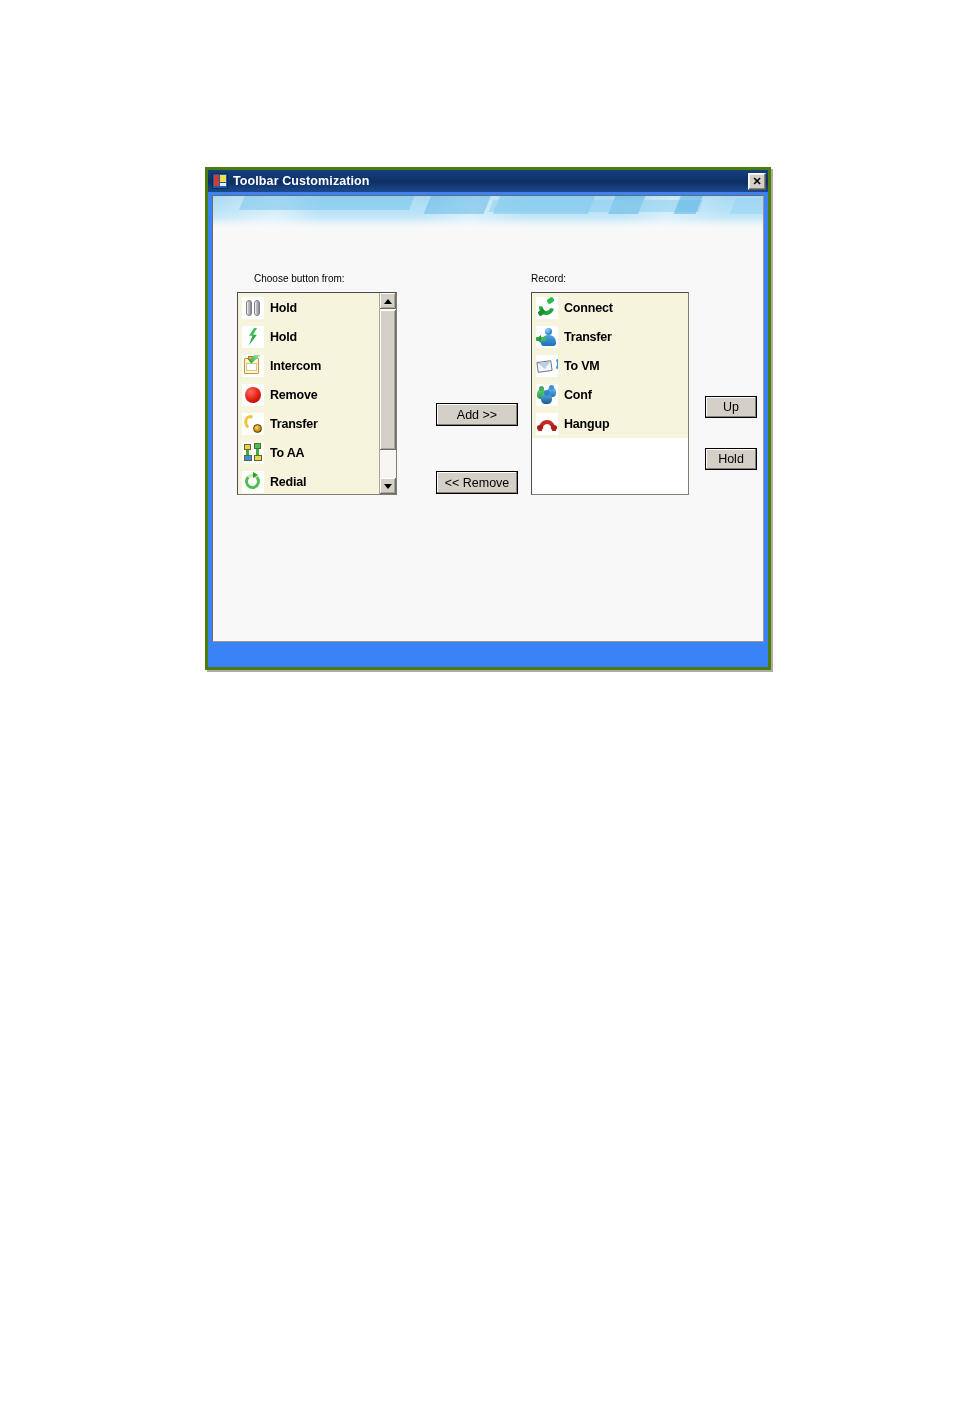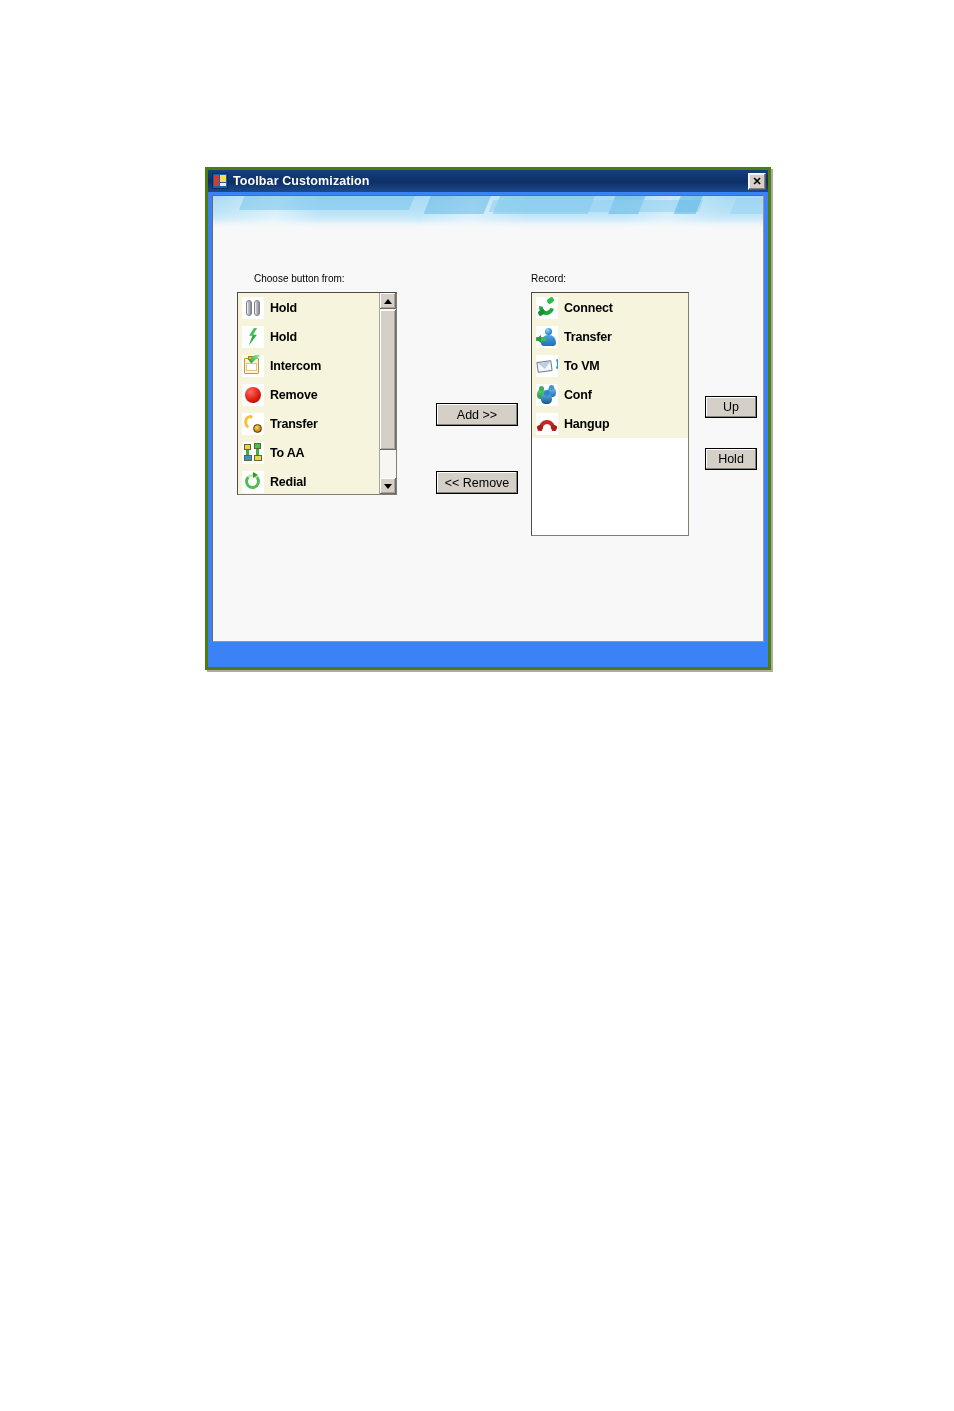--- a/index.html
+++ b/index.html
@@ -143,21 +143,21 @@
   .listbox {
     position: absolute;
     background: #ffffff;
     border: 1px solid #7f7f76;
     border-top-color: #4d4d46;
     border-left-color: #4d4d46;
     box-sizing: border-box;
     overflow: hidden;
   }
   #listbox-available { left: 24px; top: 96px; width: 160px; height: 203px; }
-  #listbox-toolbar   { left: 318px; top: 96px; width: 158px; height: 244px; }
+  #listbox-toolbar   { left: 318px; top: 96px; width: 158px; height: 203px; }
 
   .list-items {
     position: absolute;
     left: 0; top: 0;
     right: 17px;
     background: #f6f4dd;
   }
   #listbox-toolbar .list-items { right: 0; }
 
   .list-item {

